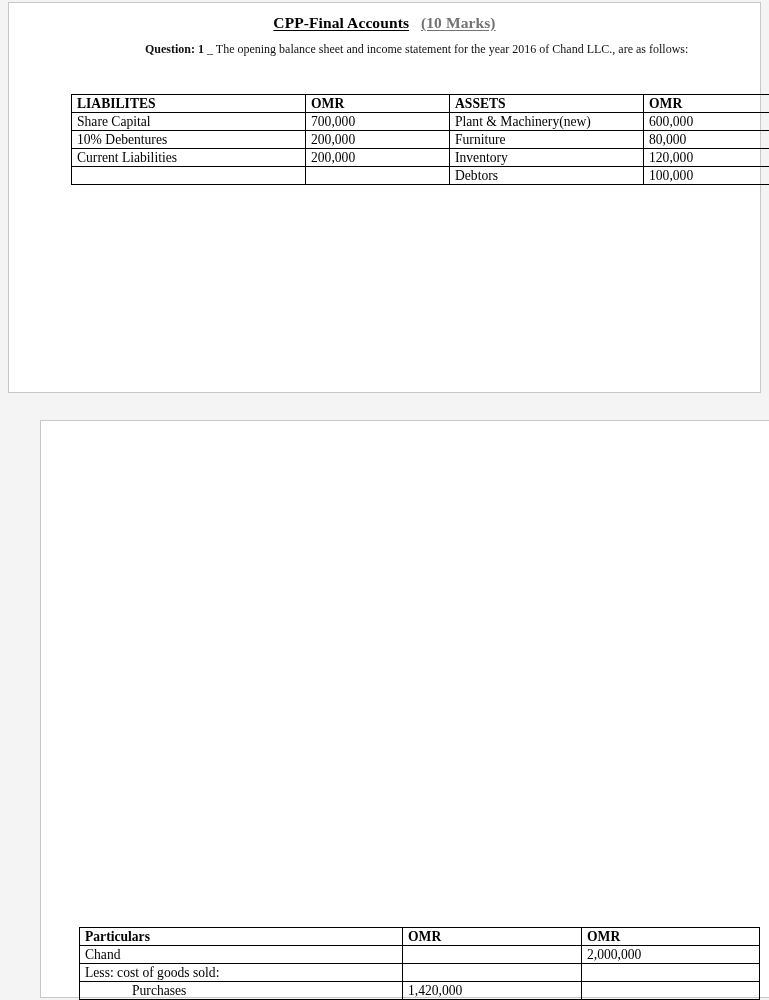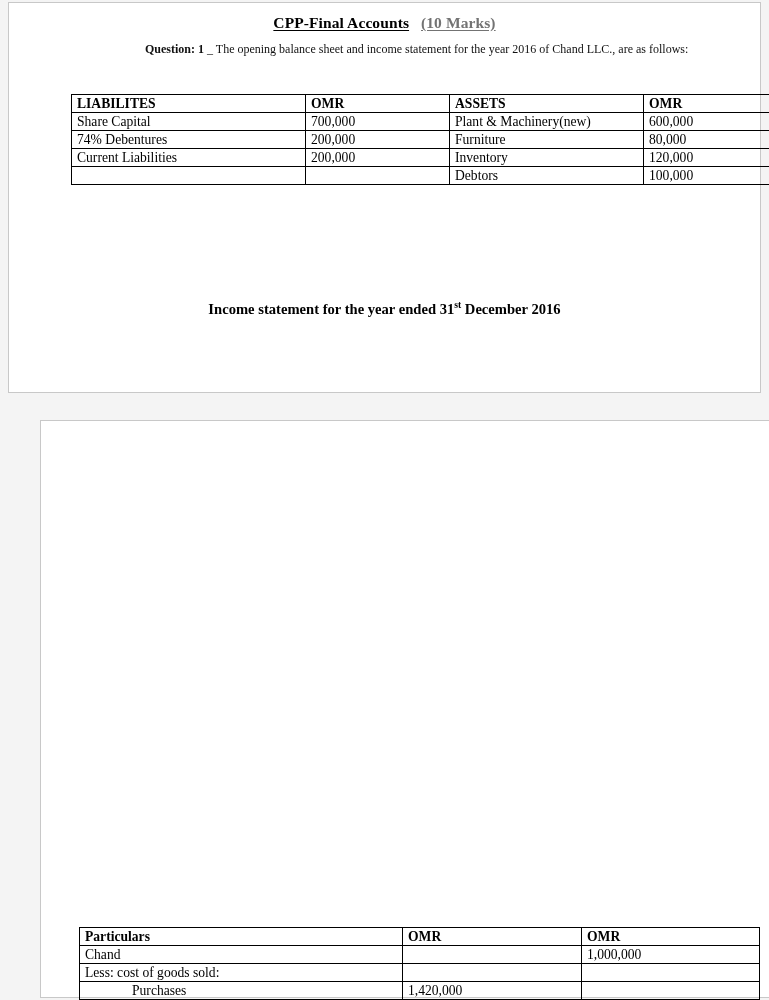--- a/index.html
+++ b/index.html
@@ -119,59 +119,56 @@
             <td class="c2 hdr">ASSETS</td>
             <td class="c3 hdr">OMR</td>
           </tr>
           <tr>
             <td class="c0">Share Capital</td>
             <td class="c1">700,000</td>
             <td class="c2">Plant &amp; Machinery(new)</td>
             <td class="c3">600,000</td>
           </tr>
           <tr>
-            <td class="c0">74% Debentures</td>
+            <td class="c0">10% Debentures</td>
             <td class="c1">200,000</td>
             <td class="c2">Furniture</td>
             <td class="c3">80,000</td>
           </tr>
           <tr>
             <td class="c0">Current Liabilities</td>
             <td class="c1">200,000</td>
             <td class="c2">Inventory</td>
             <td class="c3">120,000</td>
           </tr>
           <tr>
             <td class="c0"></td>
             <td class="c1"></td>
             <td class="c2">Debtors</td>
             <td class="c3">100,000</td>
           </tr>
         </tbody>
     </table>
 
-    <div class="is-heading">
-      <span>Income statement for the year ended 31</span><sup>st</sup><span> December 2016</span>
-    </div>
 
   </div>
 
   <div class="page" id="page-2">
 
     <table class="is">
       <tbody>
           <tr>
             <td class="p0 hdr">Particulars</td>
             <td class="p1 hdr">OMR</td>
             <td class="p2 hdr">OMR</td>
           </tr>
           <tr>
             <td class="p0">Chand</td>
             <td class="p1"></td>
-            <td class="p2">1,000,000</td>
+            <td class="p2">2,000,000</td>
           </tr>
           <tr>
             <td class="p0">Less: cost of goods sold:</td>
             <td class="p1"></td>
             <td class="p2"></td>
           </tr>
           <tr>
             <td class="p0 ind2">Purchases</td>
             <td class="p1">1,420,000</td>
             <td class="p2"></td>

